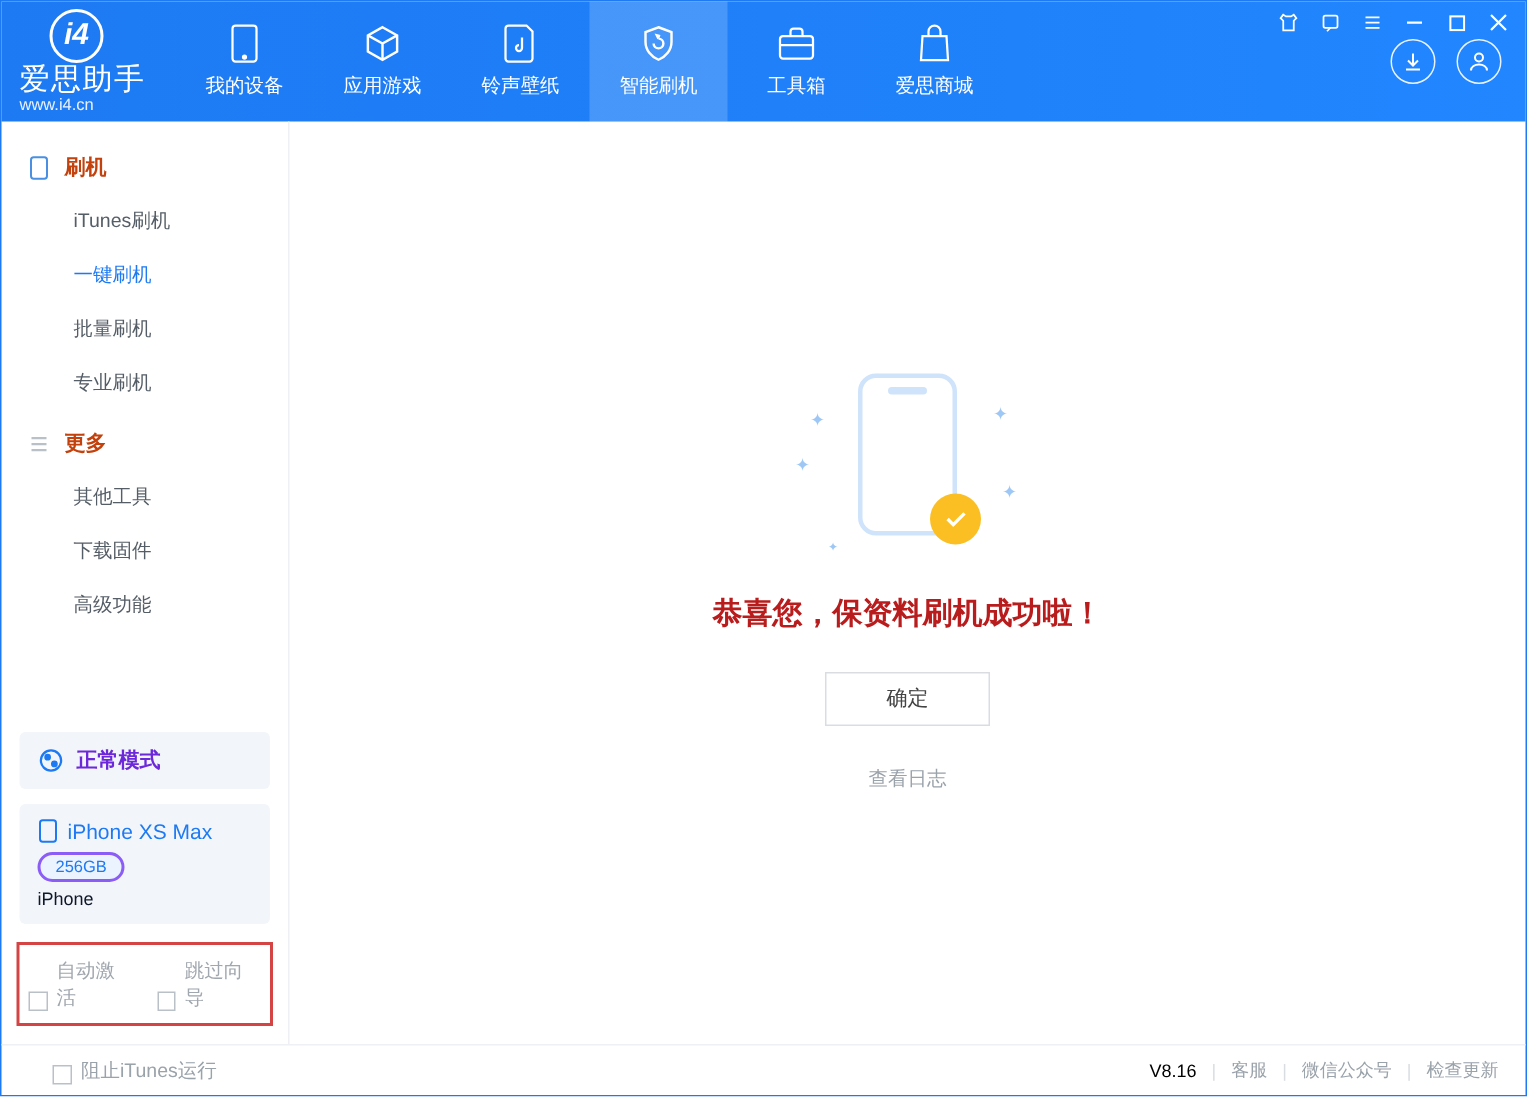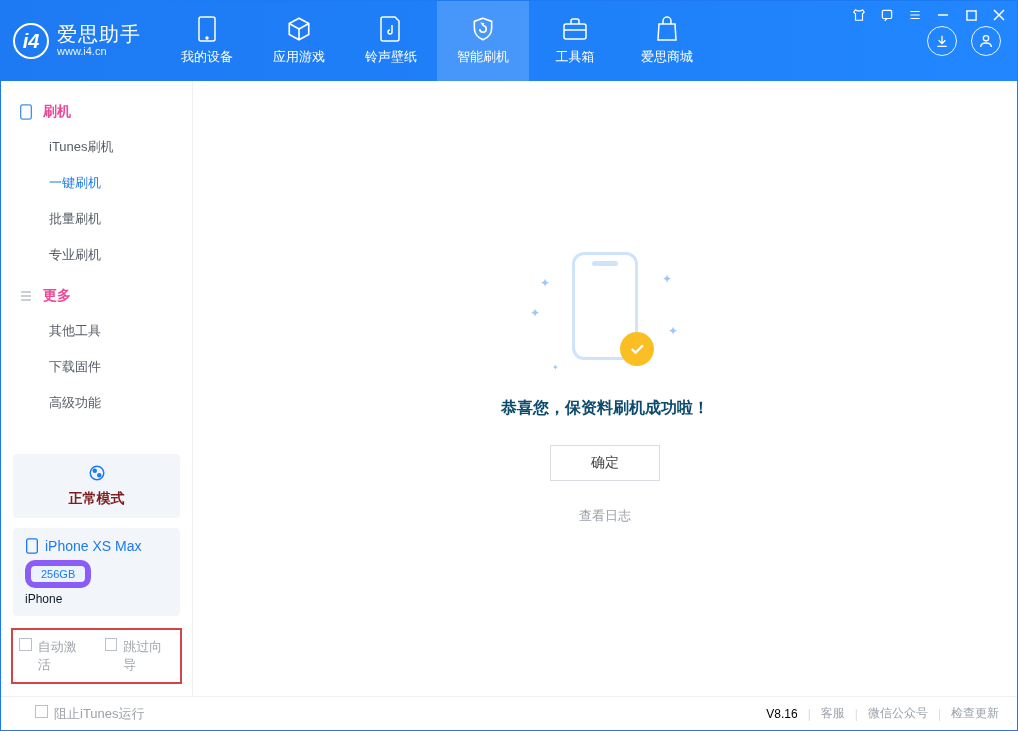--- a/index.html
+++ b/index.html
@@ -1,63 +1,63 @@
 <!DOCTYPE html>
 <html><head>
 <meta charset="utf-8">
 <style>
 * { margin: 0; padding: 0; box-sizing: border-box; font-family: "Microsoft YaHei", "PingFang SC", sans-serif; }
 body { background: #fff; }
 .window { width: 1018px; height: 731px; border: 1px solid #1d7af3; display: flex; flex-direction: column; }
 
 
 .header { height: 80px; background: linear-gradient(90deg, #1d7af3 0%, #2186ff 100%); display: flex; align-items: center; padding: 0 16px 0 12px; }
-.logo { display: flex; align-items: flex-start; color: #fff; margin-right: 20px; }
+.logo { display: flex; align-items: center; color: #fff; margin-right: 20px; flex-direction: column; }
 .logo-icon { width: 36px; height: 36px; border: 2px solid #fff; border-radius: 50%; display: flex; align-items: center; justify-content: center; font-weight: 900; font-style: italic; font-size: 20px; margin-right: 8px; }
 .logo-text { display: flex; flex-direction: column; line-height: 1.1; }
 .logo-title { font-size: 20px; font-weight: 500; letter-spacing: 1px; }
 .logo-url { font-size: 11px; opacity: .9; }
 .tabs { display: flex; height: 100%; }
 .tab { width: 92px; display: flex; flex-direction: column; align-items: center; justify-content: center; color: #fff; font-size: 13px; cursor: pointer; gap: 6px; }
 .tab.active { background: rgba(255,255,255,.18); }
 .tab-icon { height: 26px; display: flex; align-items: center; justify-content: center; }
 .header-right { margin-left: auto; display: flex; align-items: center; gap: 14px; }
 .round-btn { width: 30px; height: 30px; border: 1.5px solid rgba(255,255,255,.9); border-radius: 50%; display: flex; align-items: center; justify-content: center; cursor: pointer; }
 .win-ctrls { position: absolute; top: 6px; right: 10px; display: flex; gap: 12px; color: rgba(255,255,255,.95); font-size: 12px; align-items: center; }
 .win-ctrl { cursor: pointer; display:flex; align-items:center; justify-content:center; width:16px; height:16px; }
 
 
 .body { flex: 1; display: flex; min-height: 0; }
 .sidebar { width: 192px; border-right: 1px solid #eef0f3; display: flex; flex-direction: column; padding-top: 14px; }
 .side-section { margin-bottom: 6px; }
-.side-head { display: flex; align-items: center; gap: 8px; padding: 8px 18px; color: #ec4899; font-size: 14px; font-weight: 600; }
+.side-head { display: flex; align-items: center; gap: 8px; padding: 8px 18px; color: #c2410c; font-size: 14px; font-weight: 600; }
 .side-head .hicon { width: 16px; color: #4a90e2; display:flex; }
 .side-item { padding: 9px 18px 9px 48px; color: #555d66; font-size: 13px; cursor: pointer; }
 .side-item.active { color: #1d7af3; }
 
 .side-bottom { margin-top: auto; }
-.mode-card { margin: 10px 12px; background: #f2f6fa; border-radius: 4px; padding: 10px 12px; display: flex; align-items: center; gap: 8px; color: #7f1d1d; font-size: 14px; font-weight: 600; flex-direction: column; }
+.mode-card { margin: 10px 12px; background: #f2f6fa; border-radius: 4px; padding: 10px 12px; display: flex; align-items: center; gap: 8px; color: #6d28d9; font-size: 14px; font-weight: 600; }
 .device-card { margin: 0 12px 12px; background: #f2f6fa; border-radius: 4px; padding: 10px 12px; }
 .device-card .dname { color: #1d7af3; font-size: 14px; font-weight: 400; display:flex; align-items:center; gap:6px;}
-.chip { display: inline-block; margin-top: 6px; padding: 2px 10px; border: 6px solid #8b5cf6; border-radius: 10px; color: #1d7af3; font-size: 11px; background:#eaf3fe;}
+.chip { display: inline-block; margin-top: 6px; padding: 2px 10px; border: 2px solid #8b5cf6; border-radius: 10px; color: #1d7af3; font-size: 11px; background:#eaf3fe;}
 .dsub { margin-top: 4px; color: #0f172a; font-size: 12px; }
 
 .opts { border: 2px solid #d54444; margin: 0 10px 12px; padding: 8px 6px; display: flex; gap: 16px; }
-.chk { display: flex; align-items: flex-start; gap: 6px; color: #a0a7ae; font-size: 13px; cursor: pointer; }
+.chk { display: flex; align-items: flex-end; gap: 6px; color: #a0a7ae; font-size: 13px; cursor: pointer; }
 .cbox { width: 13px; height: 13px; border: 1px solid #b9c0c7; background:#fff; }
 
 
 .main { flex: 1; display: flex; flex-direction: column; align-items: center; justify-content: center; gap: 26px; position: relative; }
 .illus { position: relative; width: 150px; height: 120px; }
 .phone { width: 66px; height: 108px; border: 3px solid #cfe3fb; border-radius: 12px; background: #fff; position: absolute; left: 42px; top: 0; }
 .phone::before { content:""; position:absolute; top:6px; left:50%; transform:translateX(-50%); width:26px; height:5px; background:#cfe3fb; border-radius:3px; }
 .badge { position: absolute; right: 26px; bottom: 6px; width: 34px; height: 34px; background: #fbbf24; border-radius: 50%; display:flex; align-items:center; justify-content:center; }
 .spark { position:absolute; color:#9ec7f6; font-size:12px; }
 .s1 { left:10px; top:24px; } .s2 { left:0; top:54px; } .s3 { right:8px; top:20px; } .s4 { right:2px; bottom:34px; } .s5 { left:22px; bottom:0; font-size:8px; }
-.msg { font-size: 16px; color: #0c4a6e; font-weight:600; }
+.msg { font-size: 20px; color: #b91c1c; font-weight:600; }
 .ok-btn { border: 1px solid #d9dde2; background:#fff; padding: 8px 40px; font-size: 14px; color:#444; cursor: pointer; }
 .loglink { color: #9aa2aa; font-size: 13px; text-decoration: none; cursor: pointer; }
 
 
 .footer { height: 34px; border-top: 1px solid #eef0f3; display: flex; align-items: center; padding: 0 18px; font-size: 12px; color: #9aa2aa; }
 .footer .chk { color:#9aa2aa;padding-left:16px; }
 .footer-right { margin-left:auto; display:flex; align-items:center; gap:10px; }
 .flink { color:#9aa2aa; cursor:pointer; }
 .fsep { color:#d9dde2; }
 .ver { color:#000000; }

